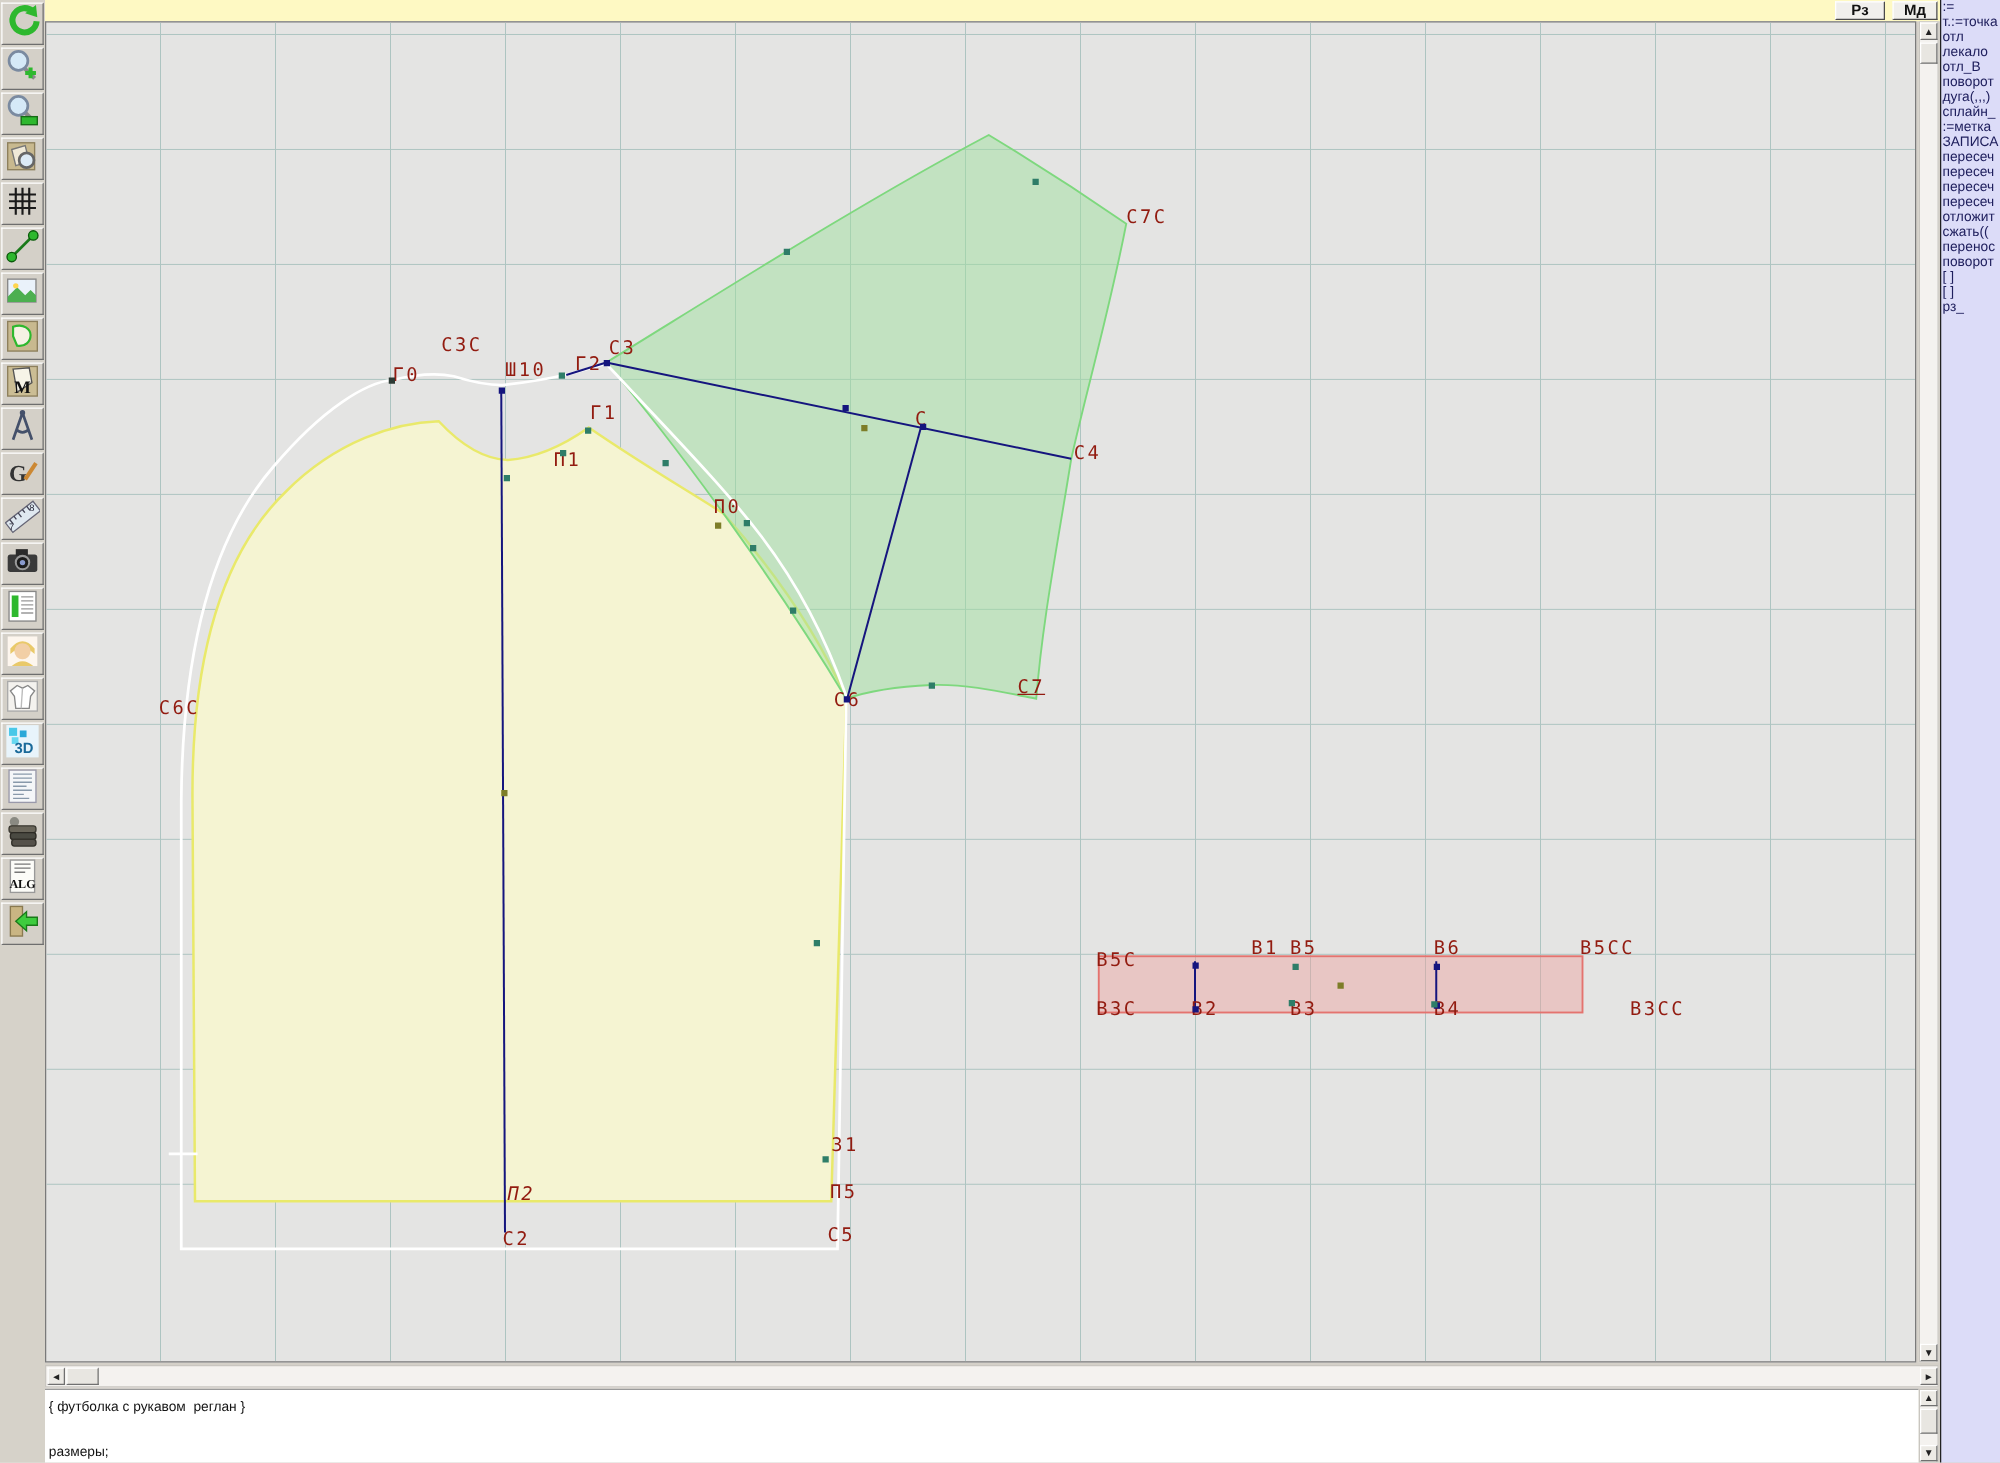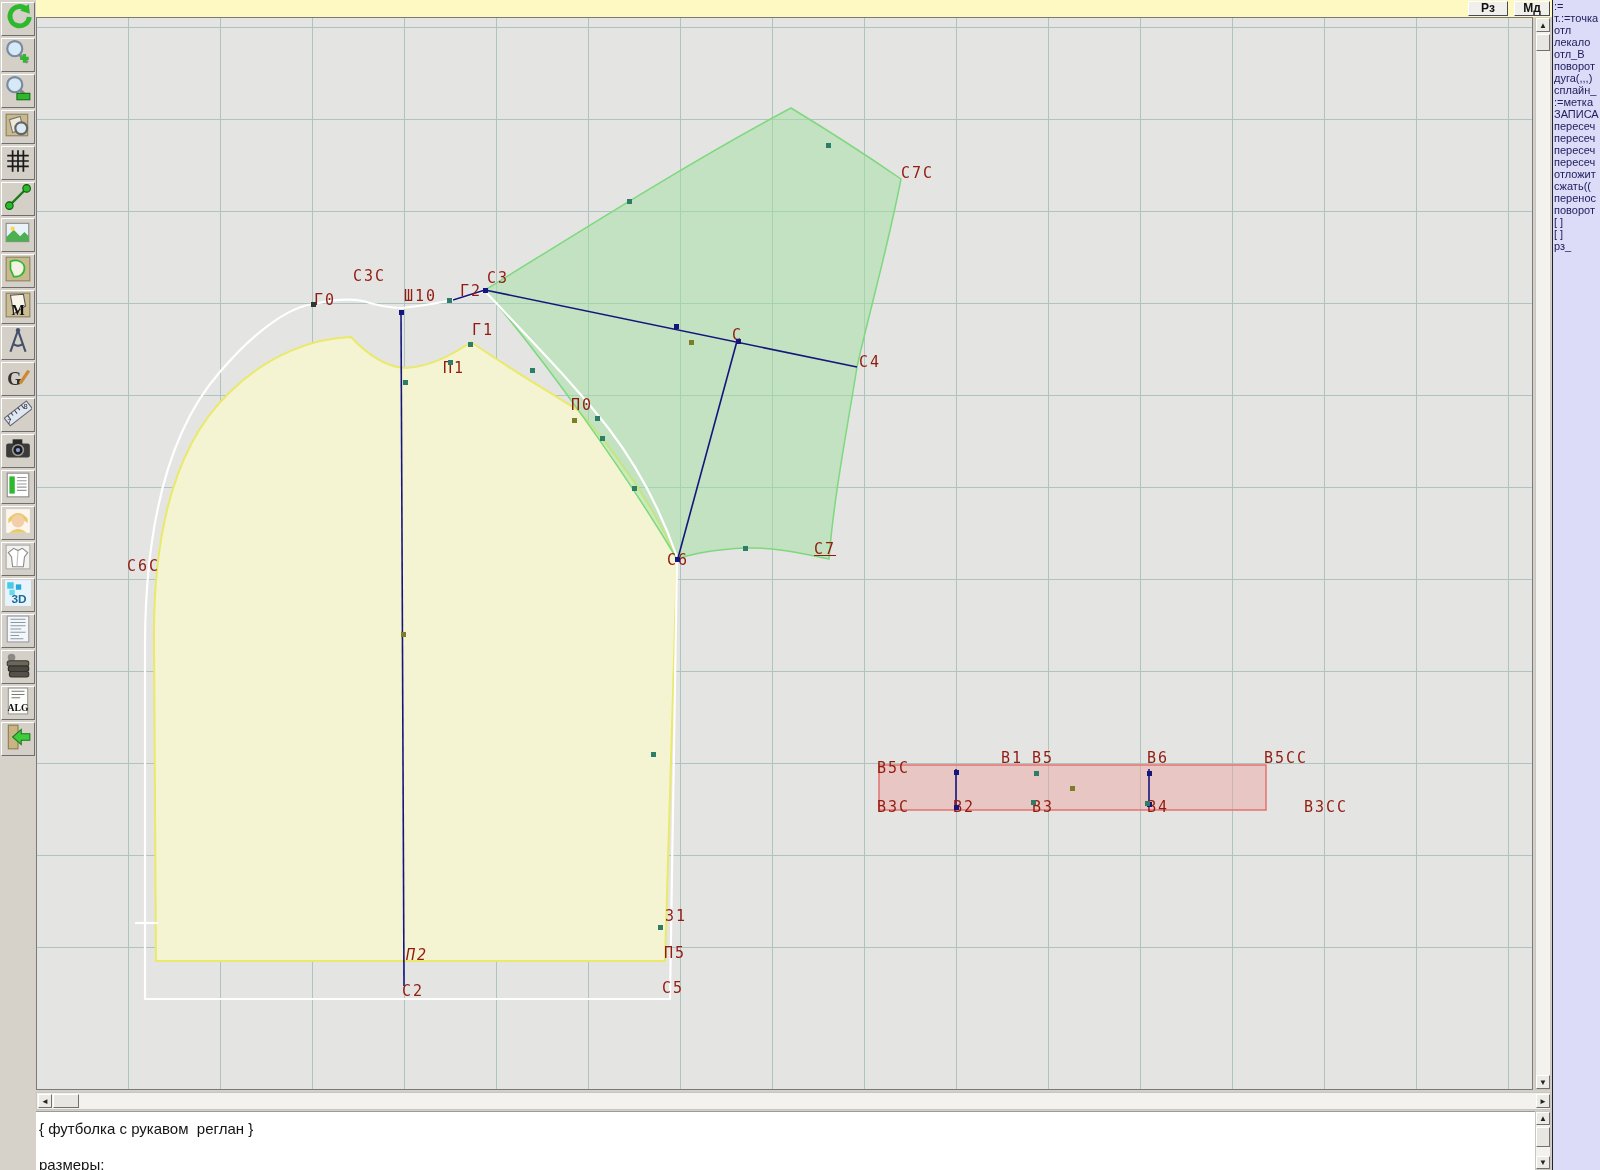--- a/index.html
+++ b/index.html
@@ -35,21 +35,21 @@
   .sb-track{position:absolute;background:#f4f2ef;border:1px solid #c9c6c0;box-sizing:border-box;}
   .sb-btn{position:absolute;background:#eceae5;border:1px solid;
     border-color:#ffffff #707070 #707070 #ffffff;box-sizing:border-box;
     font-size:8px;color:#222;text-align:center;cursor:pointer;
     display:flex;align-items:center;justify-content:center;}
   .sb-thumb{position:absolute;background:#e8e6e1;border:1px solid;
     border-color:#ffffff #707070 #707070 #ffffff;box-sizing:border-box;cursor:pointer;}
   
   #editor{position:absolute;left:36px;top:1111px;width:1499px;height:59px;background:#ffffff;
     border-top:1px solid #9a9a9a;box-sizing:border-box;}
-  .ed-line{position:absolute;left:3px;font-size:15px;color:#141414;white-space:pre;}
+  .ed-line{position:absolute;left:3px;font-size:11px;color:#141414;white-space:pre;}
   
   #rpanel{position:absolute;left:1552px;top:0;width:48px;height:1170px;background:#dcdcf8;
     border-left:1px solid #222;box-sizing:border-box;z-index:6;}
   .panel-item{font-size:11px;line-height:12px;color:#20205e;white-space:nowrap;
     overflow:hidden;padding-left:1px;cursor:pointer;}
   #bl-corner{position:absolute;left:0;top:1090px;width:36px;height:80px;background:#efede7;}
 </style>
 </head>
 <body>
 

